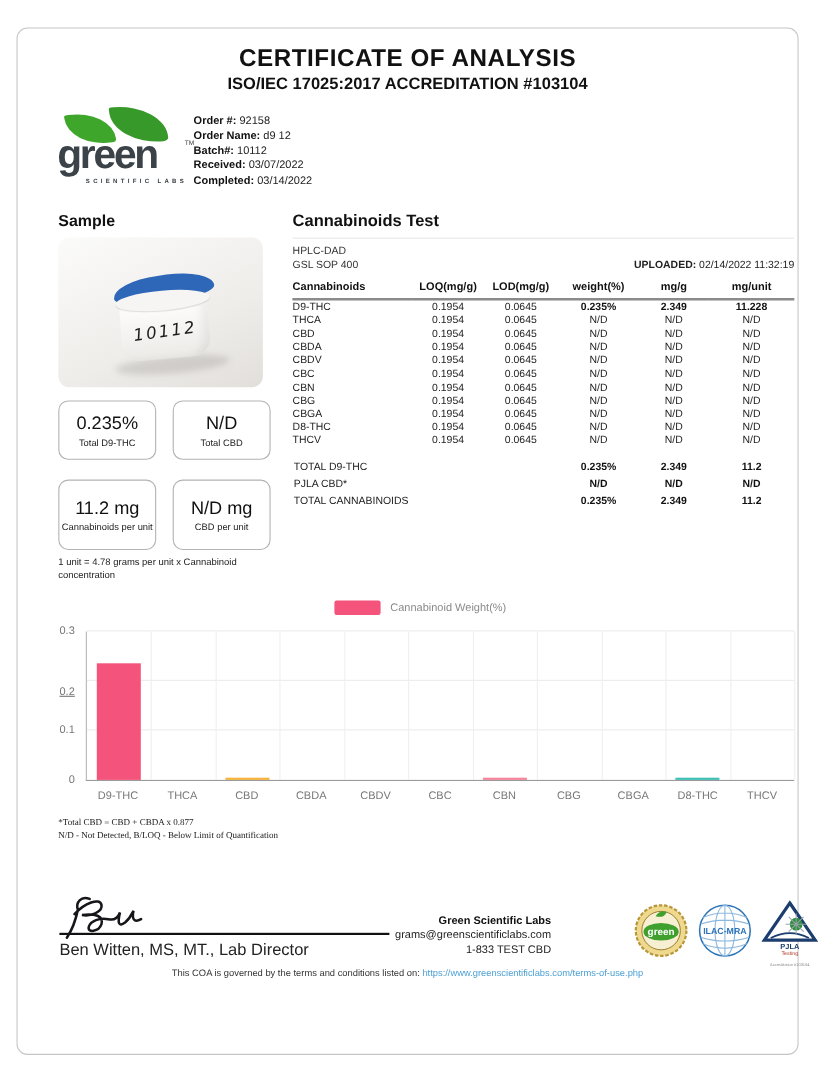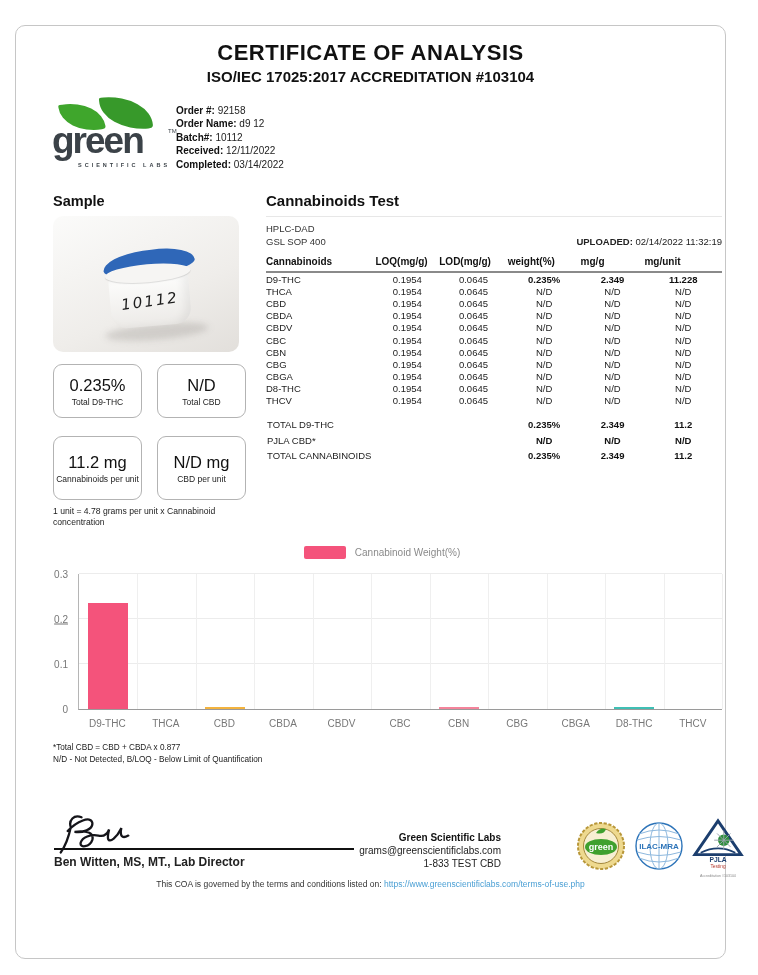--- a/index.html
+++ b/index.html
@@ -41,21 +41,21 @@
 
   
   .rcol{position:absolute;left:250px;top:166px;width:456px;}
   .test-h{font-size:15px;font-weight:bold;color:#111;border-bottom:1px solid #e7e7e7;padding-bottom:7px;}
   .method-row{position:relative;margin-top:6px;font-size:9.5px;line-height:12.5px;color:#333;}
   .uploaded{position:absolute;right:0;bottom:0;font-size:9.5px;color:#222;}
 
   table.cann{width:100%;border-collapse:collapse;table-layout:fixed;margin-top:6px;}
   table.cann col.c1{width:24%;}table.cann col.c2{width:14%;}table.cann col.c3{width:15%;}
   table.cann col.c4{width:16%;}table.cann col.c5{width:14%;}table.cann col.c6{width:17%;}
-  table.cann th{font-size:10px;font-weight:bold;text-align:left;border-bottom:2px solid #8a8a8a;padding:2px 0 4px;color:#111;}
+  table.cann th{font-size:10px;font-weight:bold;text-align:center;border-bottom:2px solid #8a8a8a;padding:2px 0 4px;color:#111;}
   table.cann th.c-left,table.cann td.c-left{text-align:left;}
   table.cann td{font-size:9.5px;text-align:center;padding:0;height:12.2px;color:#222;}
   table.cann td.b{font-weight:bold;color:#111;}
   table.totals{width:100%;border-collapse:collapse;table-layout:fixed;margin-top:10px;}
   table.totals col.c1{width:53%;}table.totals col.c4{width:16%;}table.totals col.c5{width:14%;}table.totals col.c6{width:17%;}
   table.totals td{font-size:9.5px;text-align:center;height:13.5px;color:#222;}
   table.totals td.c-left{text-align:left;}
   table.totals td.b{font-weight:bold;color:#111;}
 
   
@@ -66,27 +66,27 @@
   .chart-area{position:relative;height:178px;margin-top:6px;}
   .yl{position:absolute;left:0;top:8px;width:36px;height:135px;}
   .ytick{position:absolute;right:4px;transform:translateY(50%);font-size:10px;color:#777;}
   .plot{position:absolute;left:42px;right:6px;top:8px;height:135px;border-left:1px solid #b5b5b5;border-bottom:1px solid #9a9a9a;}
   .hgrid{position:absolute;left:0;right:0;height:1px;background:#ececec;}
   .vgrid{position:absolute;top:0;bottom:0;width:1px;background:#efefef;}
   .bar{position:absolute;bottom:0;width:40px;transform:translateX(-50%);}
   .xlabels{position:absolute;left:42px;right:6px;top:152px;display:flex;}
   .xtick{flex:1;text-align:center;font-size:10px;color:#777;}
 
-  .fnotes{position:absolute;left:37px;top:716px;font-size:8.2px;line-height:11.5px;color:#222;}
+  .fnotes{position:absolute;left:37px;top:716px;font-size:8.2px;line-height:11.5px;color:#222;font-family:Liberation Serif, serif;}
 
   
   .sig{position:absolute;left:38px;top:782px;width:310px;}
   .sig svg{display:block;margin-left:2px;}
   .sig .line{border-bottom:2px solid #111;width:300px;margin-top:-6px;}
-  .sig .name{font-size:12px;color:#222;margin-top:5px;font-weight:bold;}
+  .sig .name{font-size:15px;color:#222;margin-top:5px;}
 
   .contact{position:absolute;left:295px;top:805px;width:190px;text-align:right;font-size:10px;line-height:13px;color:#222;}
   .contact .co{font-weight:bold;color:#111;}
 
   .badges{position:absolute;left:560px;top:792px;display:flex;align-items:center;gap:7px;}
   .badge-extra{font-size:3.6px;color:#8a8a8a;text-align:center;margin-top:-2px;}
 
   .terms{position:absolute;left:0;right:0;top:853px;text-align:center;font-size:8.5px;color:#333;}
   .terms a{color:#4a9fd4;text-decoration:none;}
 </style>
@@ -104,21 +104,21 @@
       <div class="leaf l2"></div>
       <div class="logo-word">green</div>
       <div class="logo-tm">TM</div>
       <div class="logo-tag">SCIENTIFIC LABS</div>
     </div>
 
     <div class="order">
       <div><b>Order #:</b> <span>92158</span></div>
       <div><b>Order Name:</b> <span>d9 12</span></div>
       <div><b>Batch#:</b> <span>10112</span></div>
-      <div><b>Received:</b> <span>12/11/2022</span></div>
+      <div><b>Received:</b> <span>03/07/2022</span></div>
       <div><b>Completed:</b> <span>03/14/2022</span></div>
     </div>
 
     <div class="sample-h">Sample</div>
     <div class="photo">
       <div class="cup">
         <div class="shadow"></div>
         <div class="lid"></div>
         <div class="rim"></div>
         <div class="body"><span class="hand">10112</span></div>
@@ -296,21 +296,21 @@
 
     <div class="chart">
       <div class="legend">
         <span class="swatch" style="background: rgb(244, 83, 123);"></span>
         <span class="lab">Cannabinoid Weight(%)</span>
       </div>
       <div class="chart-area">
         <div class="yl">
             <div class="ytick" style="bottom: 0px;">0</div>
             <div class="ytick" style="bottom: 45px;">0.1</div>
-            <div class="ytick" style="bottom: 90px; text-decoration: underline;">0.2</div>
+            <div class="ytick" style="bottom: 80px; text-decoration: underline;">0.2</div>
             <div class="ytick" style="bottom: 135px;">0.3</div>
           </div>
         <div class="plot">
             <div class="hgrid" style="bottom: 45px;"></div>
             <div class="hgrid" style="bottom: 90px;"></div>
             <div class="hgrid" style="bottom: 135px;"></div>
             <div class="vgrid" style="left: 9.09091%;"></div>
             <div class="vgrid" style="left: 18.1818%;"></div>
             <div class="vgrid" style="left: 27.2727%;"></div>
             <div class="vgrid" style="left: 36.3636%;"></div>

